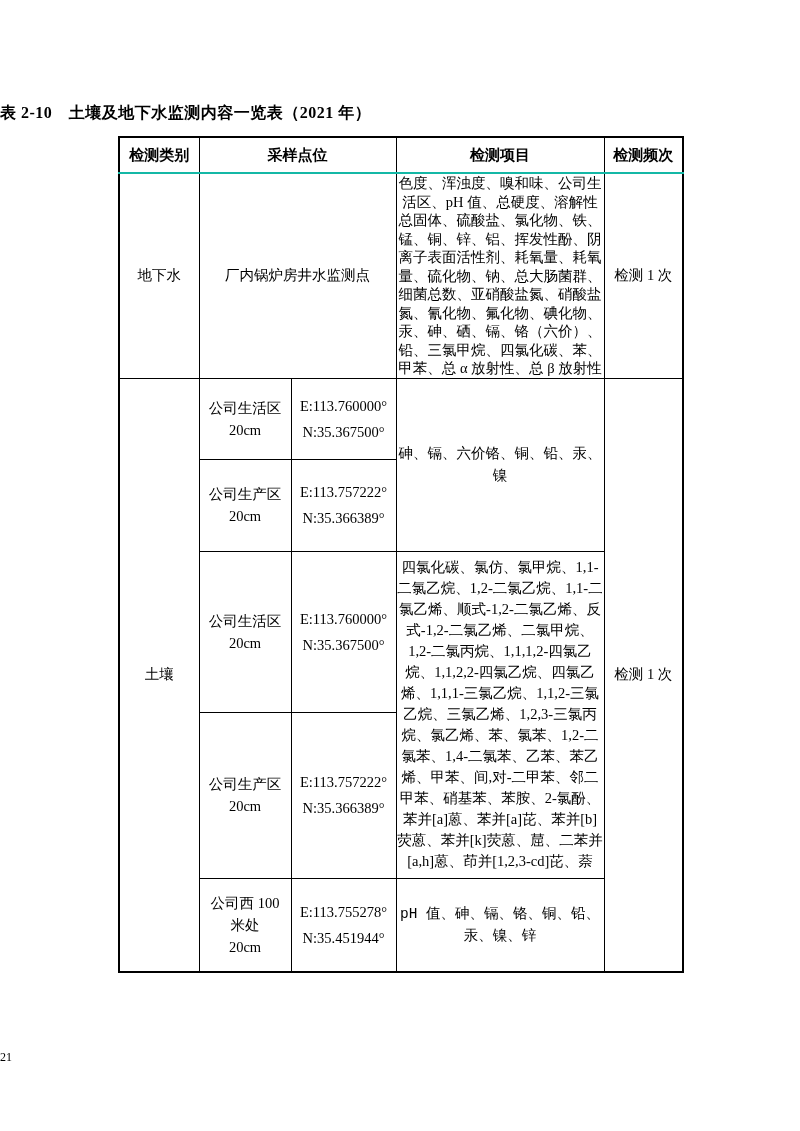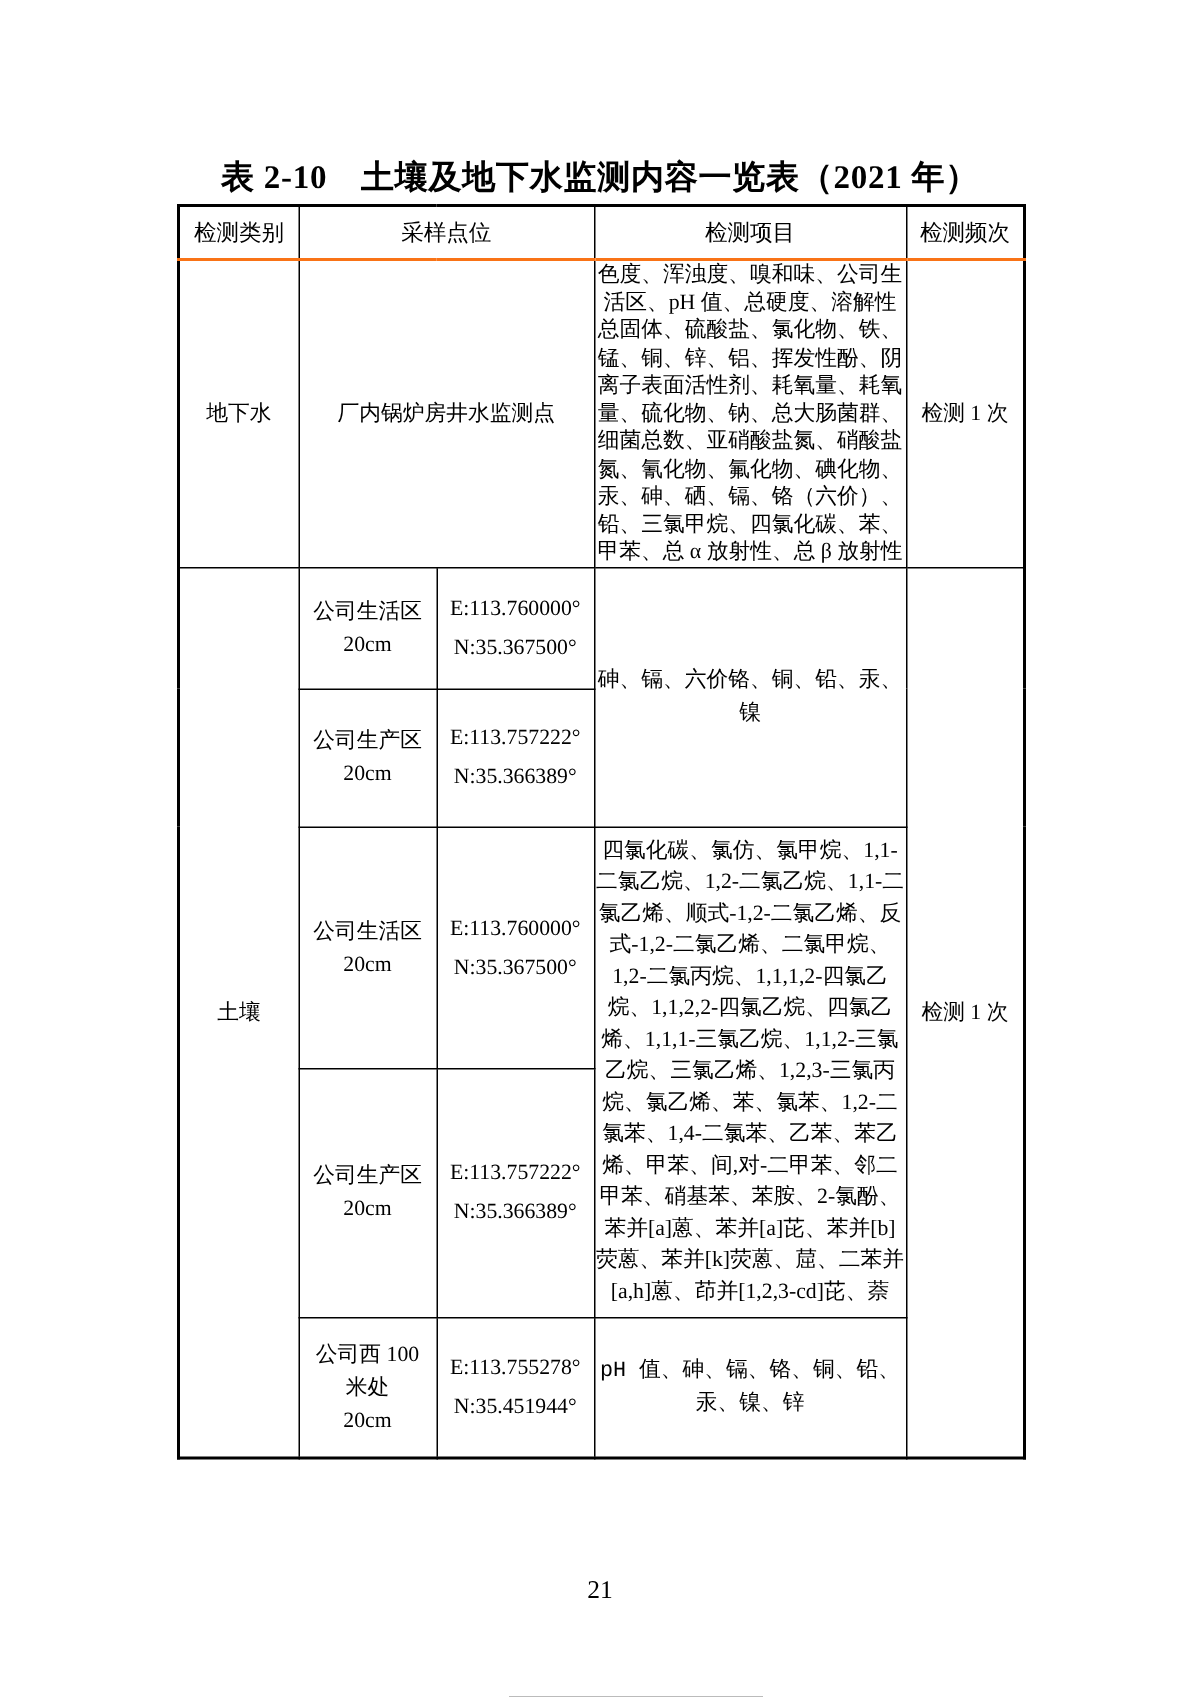--- a/index.html
+++ b/index.html
@@ -4,50 +4,50 @@
 <style>
   html,body{margin:0;padding:0;background:#888;}
   .page{
     width:800px;height:1131px;background:#ffffff;margin:0 auto;
     position:relative;
     font-family:"Liberation Serif","DejaVu Serif",serif;
     color:#000;
   }
   .title{
     position:absolute;top:103px;left:0;width:100%;
-    text-align:center;font-size:22px;font-weight:bold;
+    font-size:16px;font-weight:bold;
     white-space:pre-wrap;letter-spacing:0.5px;
   }
   table.monitor{
     position:absolute;top:136px;left:118px;
     border-collapse:collapse;table-layout:fixed;
     width:564px;
     border:2px solid #000;
     font-size:14.5px;
   }
   table.monitor td,table.monitor th{
     border:1px solid #000;
     padding:0;
     text-align:center;
     vertical-align:middle;
     font-weight:normal;
     overflow:hidden;
   }
   table.monitor tr.head th{
-    height:34px;font-weight:normal;font-size:15px;
-    border-bottom:2px solid #f97316;
+    height:34px;font-weight:bold;font-size:15px;
+    border-bottom:2px solid #14b8a6;
   }
   .items{line-height:18.5px;padding:2px 3px;}
   .items-long{line-height:21px;padding:2px 4px;}
   .items-short{line-height:22px;padding:2px 4px;font-family:Liberation Mono, monospace;}
   .prelines{white-space:pre-line;line-height:22px;}
   .coords{line-height:26px;margin-left:47px;}
   .pageno{
     position:absolute;top:1050px;left:0;width:100%;
-    text-align:center;font-size:17px;
+    font-size:12px;
   }
 </style>
 </head>
 <body>
 
 <div class="page">
 
   <div class="title">表 2-10　土壤及地下水监测内容一览表（2021 年）</div>
 
   <table class="monitor">

